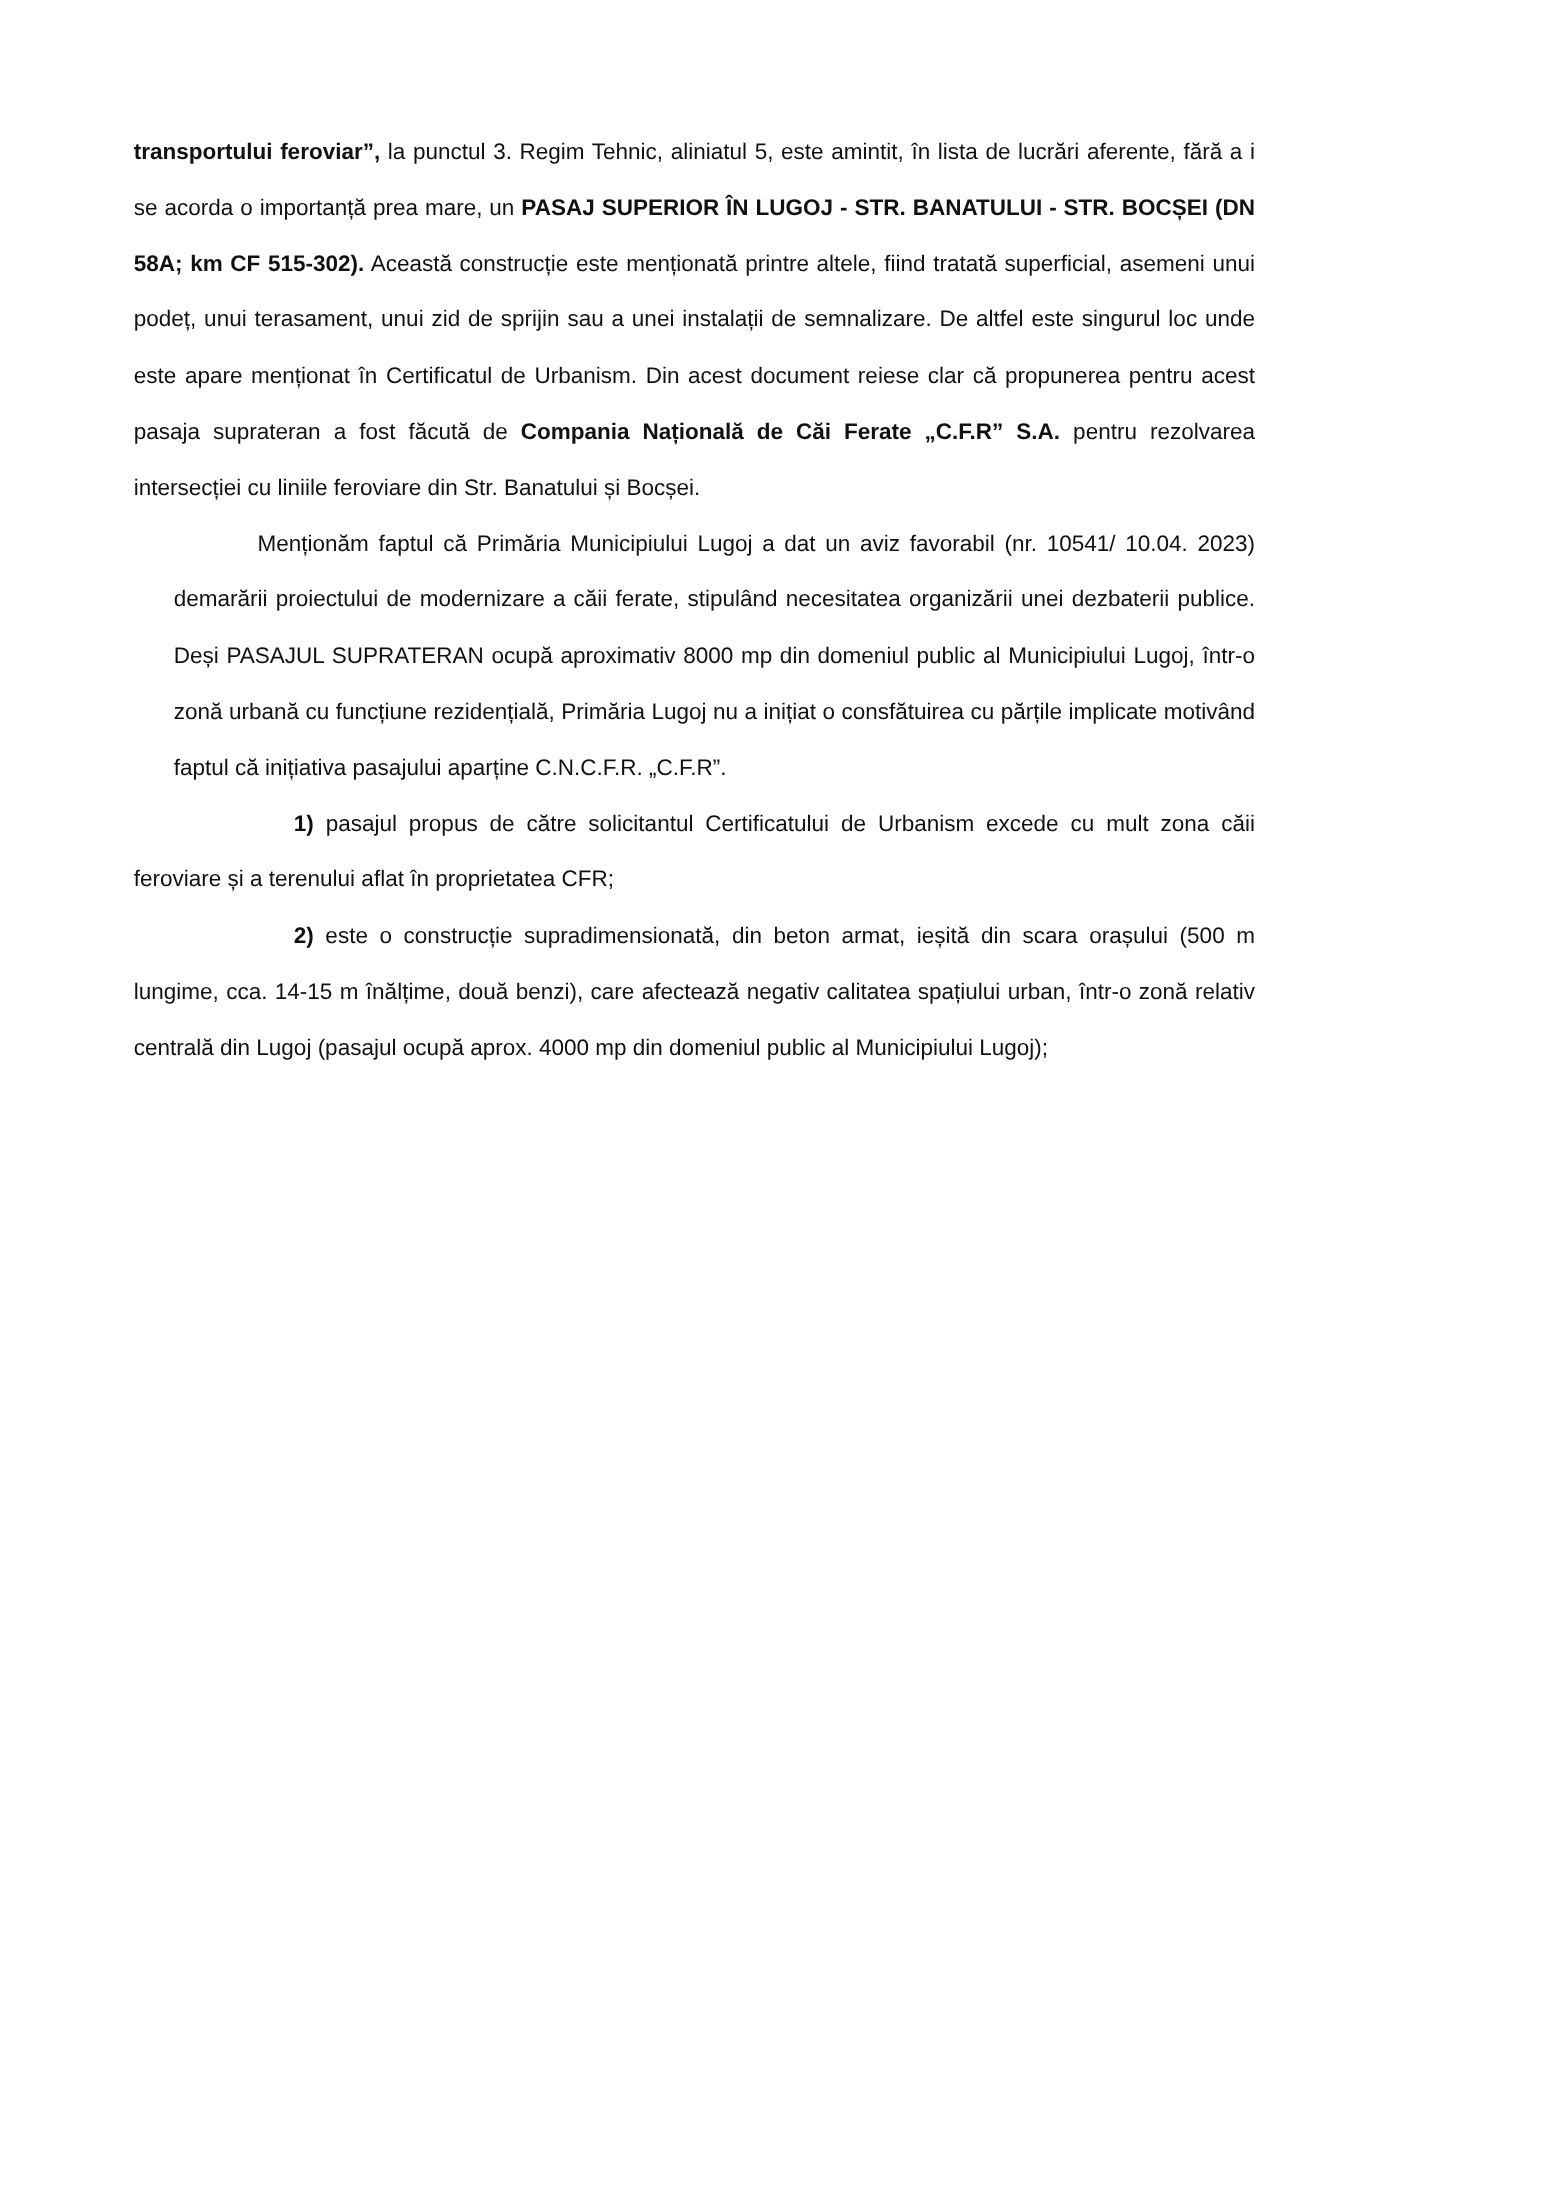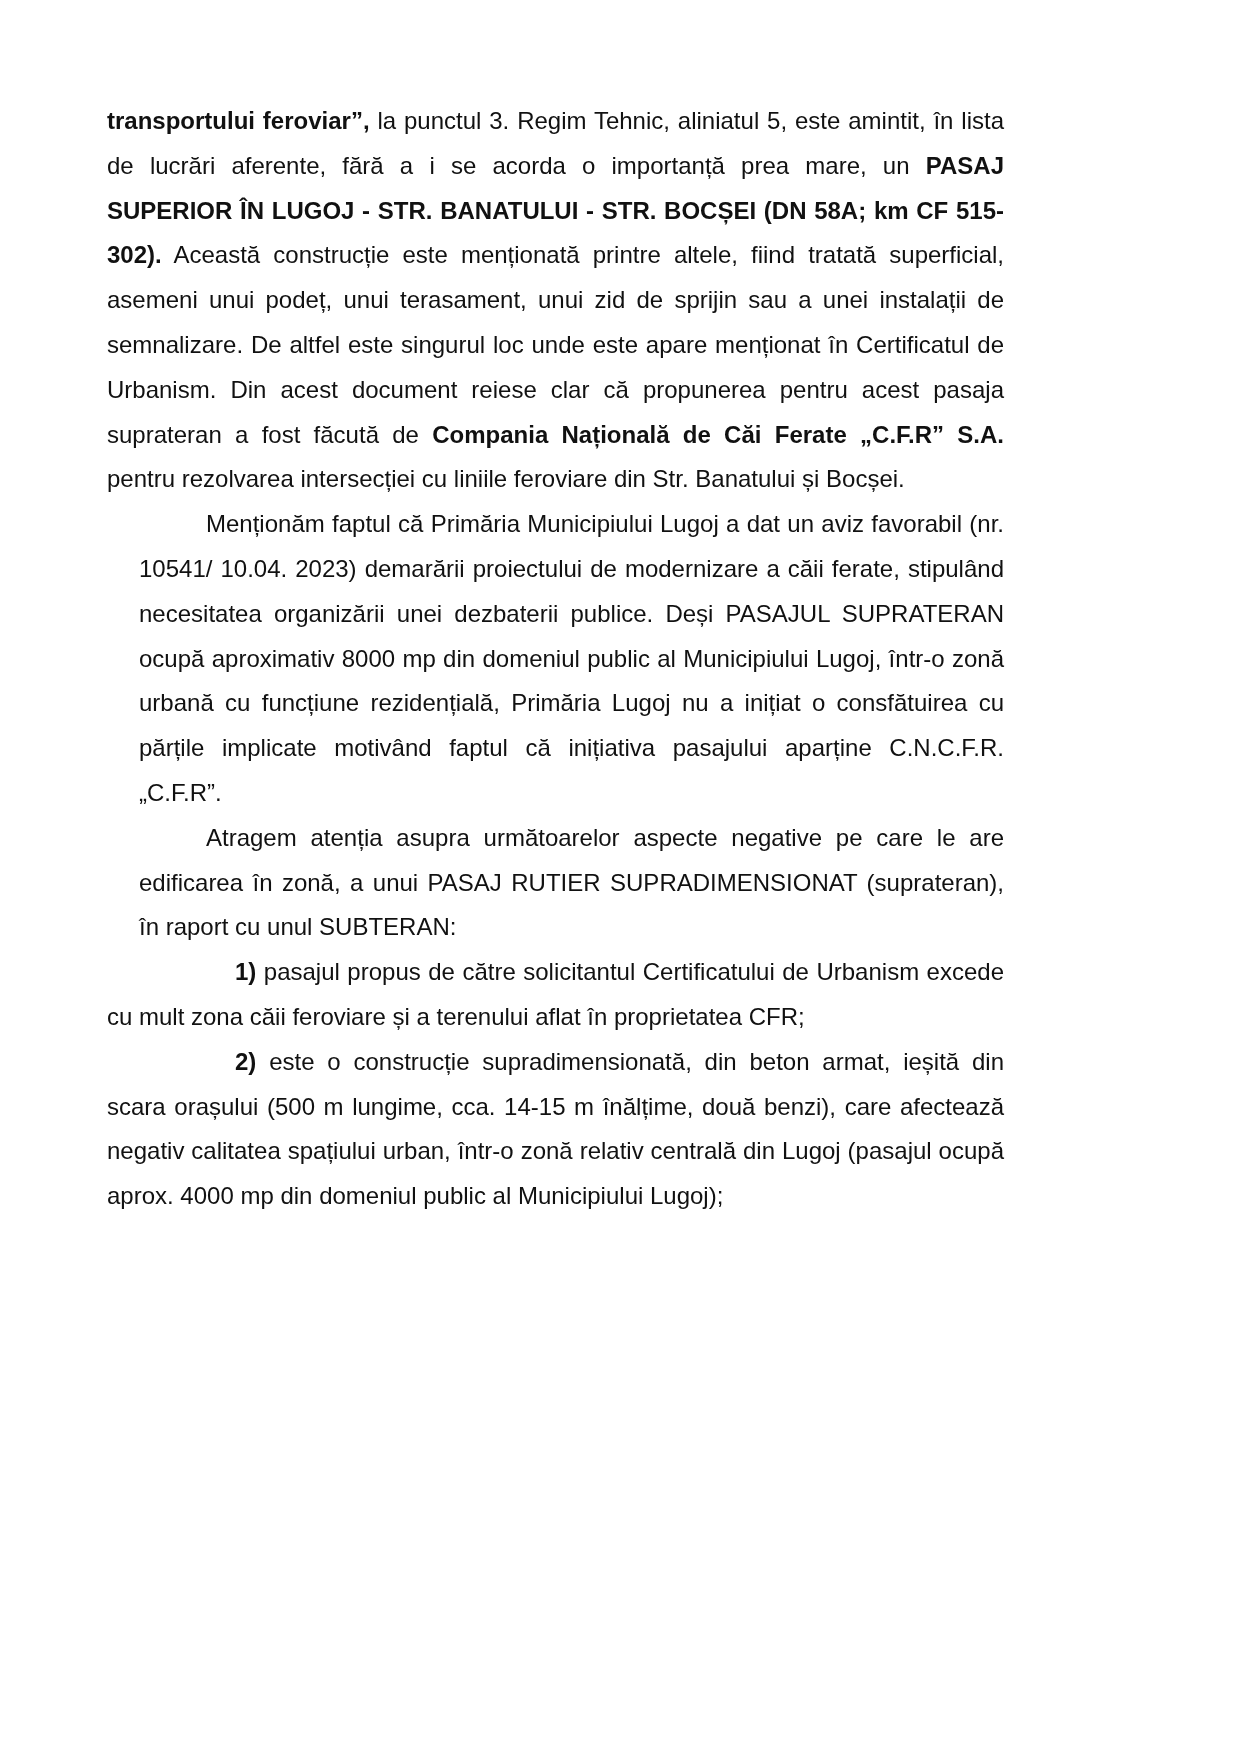--- a/index.html
+++ b/index.html
@@ -13,21 +13,21 @@
       position: relative;
       overflow: hidden;
       font-family: "Liberation Sans", sans-serif;
       color: #111111;
     }
     .page {
       position: absolute;
       left: 107px;
       top: 99px;
       width: 897px;
-      font-size: 24px;
+      font-size: 18px;
       line-height: 44.8px;
       text-align: justify;
     }
     .para {
       margin: 0;
       padding: 0;
     }
     .indent-1 { text-indent: 67px; margin-left: 32px; }
     .indent-2 { text-indent: 128px; }
     .b { font-weight: bold; }
@@ -38,23 +38,20 @@
 <div class="page">
 
   <p class="para">
     <span class="b">transportului feroviar”,</span><span> la punctul 3. Regim Tehnic, aliniatul 5,  este amintit, în lista de lucrări aferente, fără a i se acorda o importanță prea mare, un </span><span class="b">PASAJ SUPERIOR ÎN LUGOJ - STR. BANATULUI - STR. BOCȘEI (DN 58A; km CF 515-302).</span><span> Această construcție este menționată printre altele, fiind tratată superficial, asemeni unui podeț, unui terasament, unui zid de sprijin sau a unei instalații de semnalizare. De altfel este singurul loc unde este apare menționat în Certificatul de Urbanism. Din acest document reiese clar că propunerea pentru acest pasaja suprateran a fost făcută de </span><span class="b">Compania Națională de Căi Ferate „C.F.R” S.A.</span><span> pentru rezolvarea intersecției cu liniile feroviare din Str. Banatului și Bocșei.</span>
   </p>
 
   <p class="para indent-1">
     <span>Menționăm faptul că Primăria Municipiului Lugoj a dat un aviz favorabil (nr. 10541/ 10.04. 2023) demarării proiectului de modernizare a căii ferate, stipulând necesitatea organizării unei dezbaterii publice. Deși PASAJUL SUPRATERAN ocupă aproximativ 8000 mp din domeniul public al Municipiului Lugoj, într-o zonă urbană cu funcțiune rezidențială, Primăria Lugoj nu a inițiat o consfătuirea cu părțile implicate motivând faptul că inițiativa pasajului aparține C.N.C.F.R. „C.F.R”.</span>
   </p>
 
-  <p class="para indent-1">
-    <span>Atragem atenția asupra următoarelor aspecte negative pe care le are edificarea în zonă, a unui PASAJ RUTIER SUPRADIMENSIONAT (suprateran), în raport cu unul SUBTERAN:</span>
-  </p>
 
   <p class="para indent-2">
     <span class="b">1)</span><span> pasajul propus de către solicitantul Certificatului de Urbanism excede cu mult zona căii feroviare și a terenului aflat în proprietatea CFR;</span>
   </p>
 
   <p class="para indent-2">
     <span class="b">2)</span><span>  este  o construcție supradimensionată, din beton  armat,  ieșită din scara orașului (500 m lungime, cca. 14-15 m înălțime, două benzi), care afectează negativ calitatea spațiului urban, într-o zonă relativ centrală din Lugoj (pasajul ocupă aprox. 4000 mp din domeniul public al Municipiului Lugoj);</span>
   </p>
 
 

